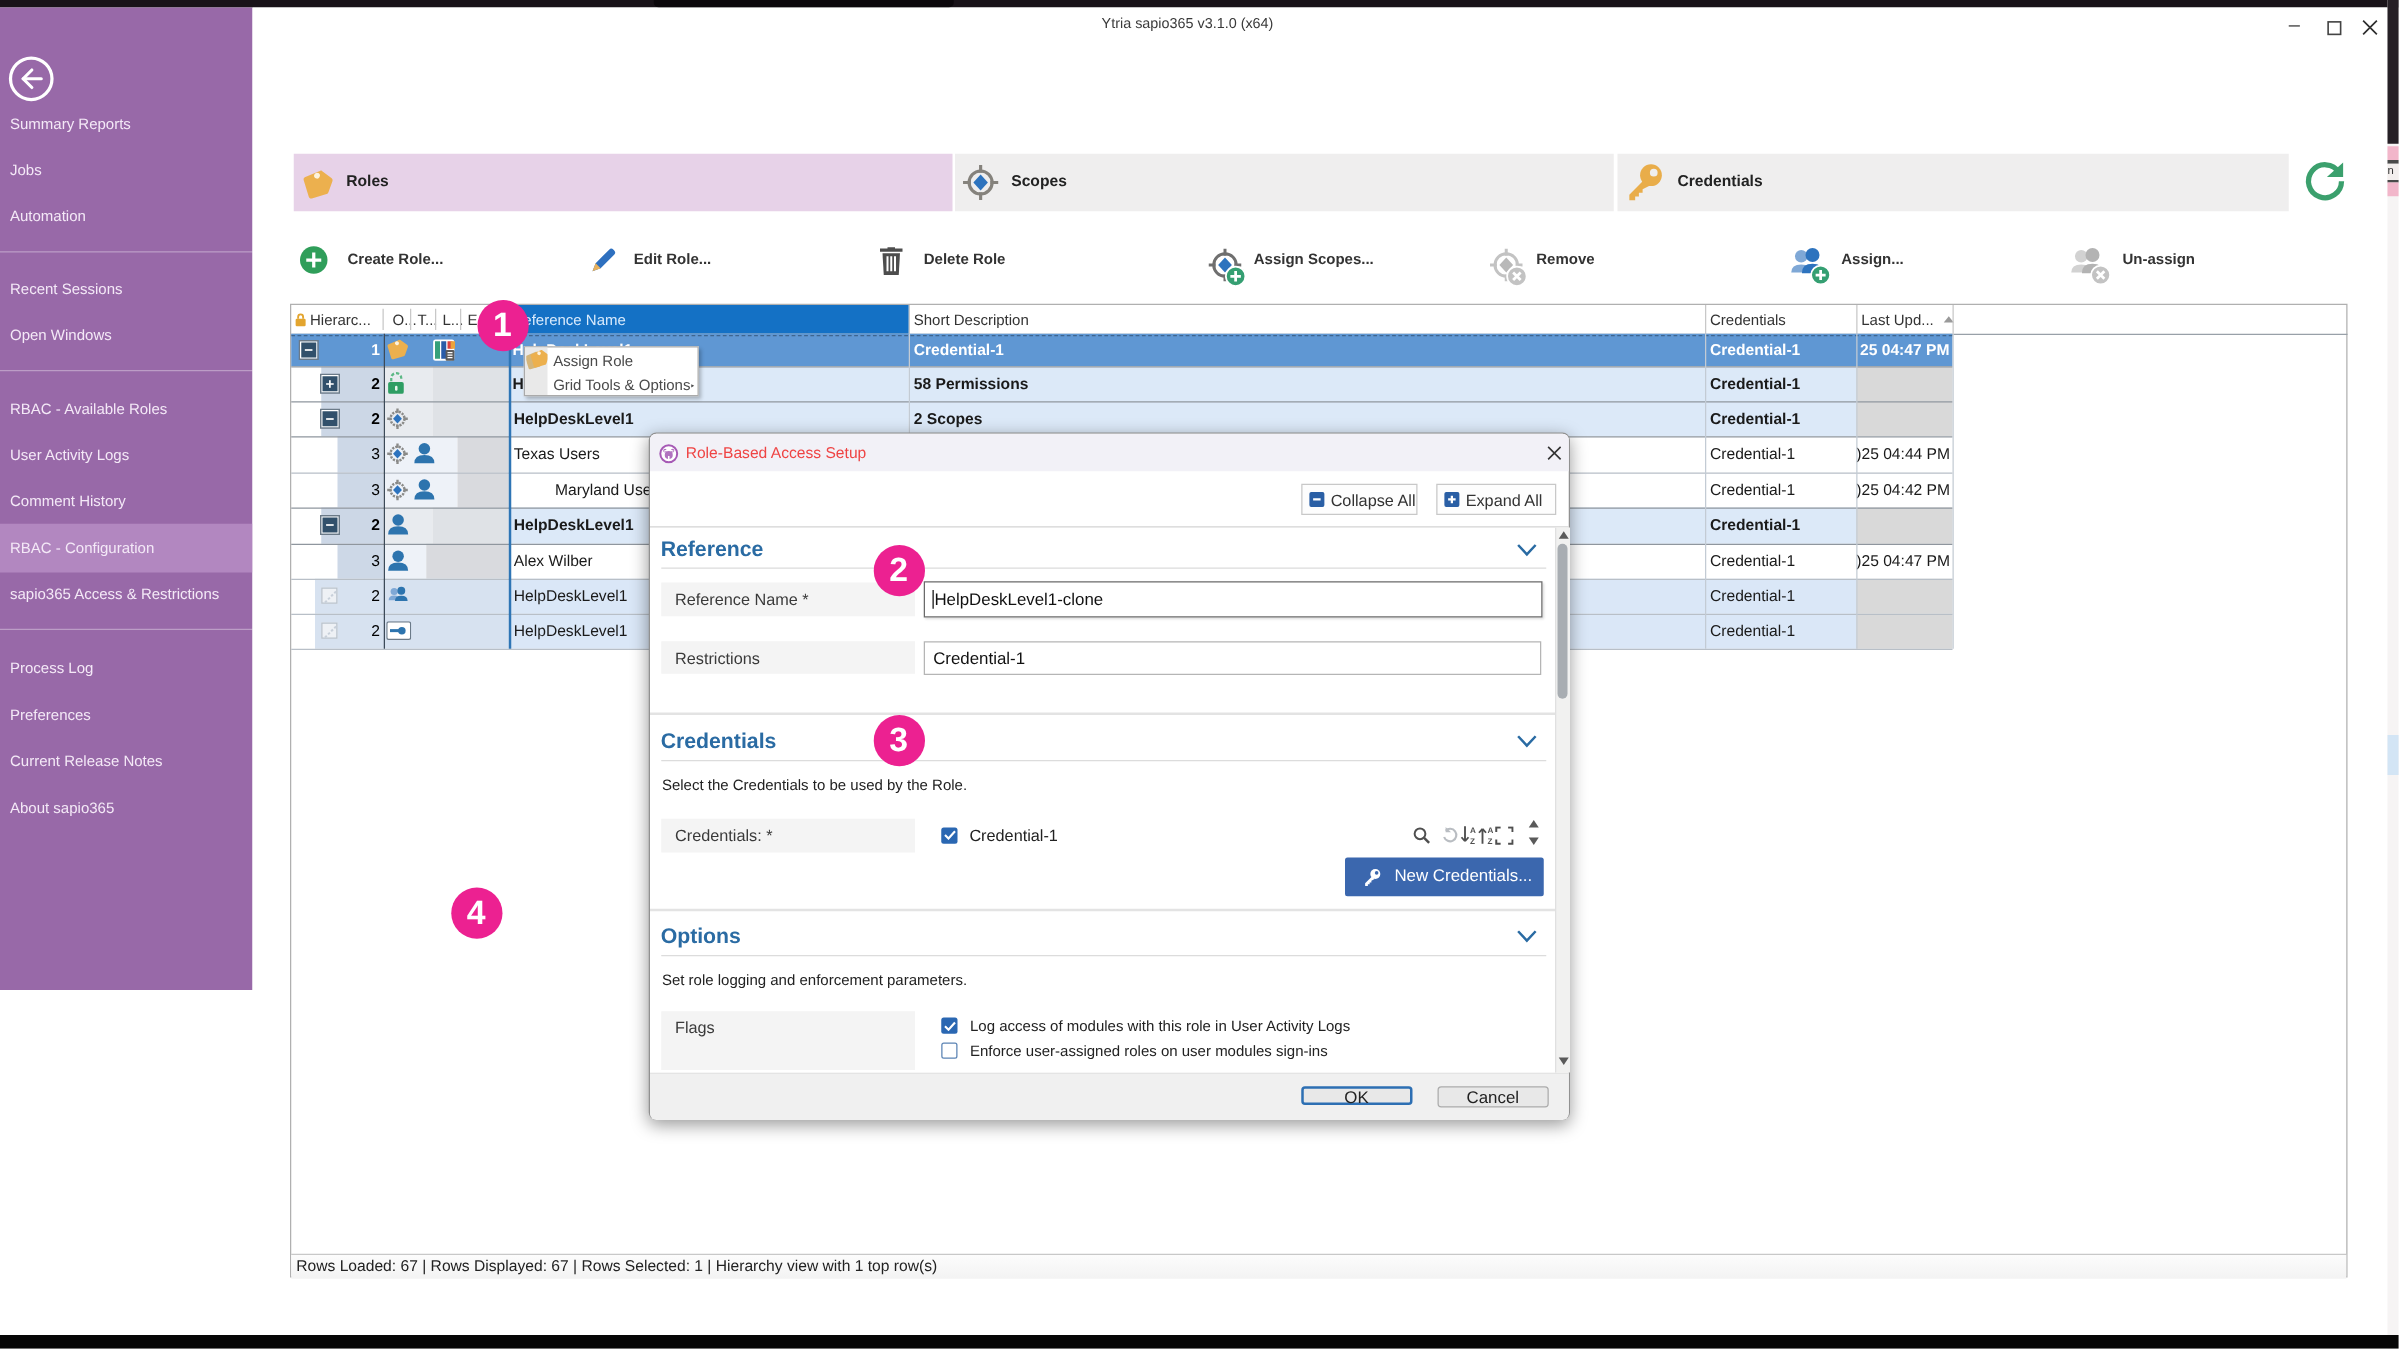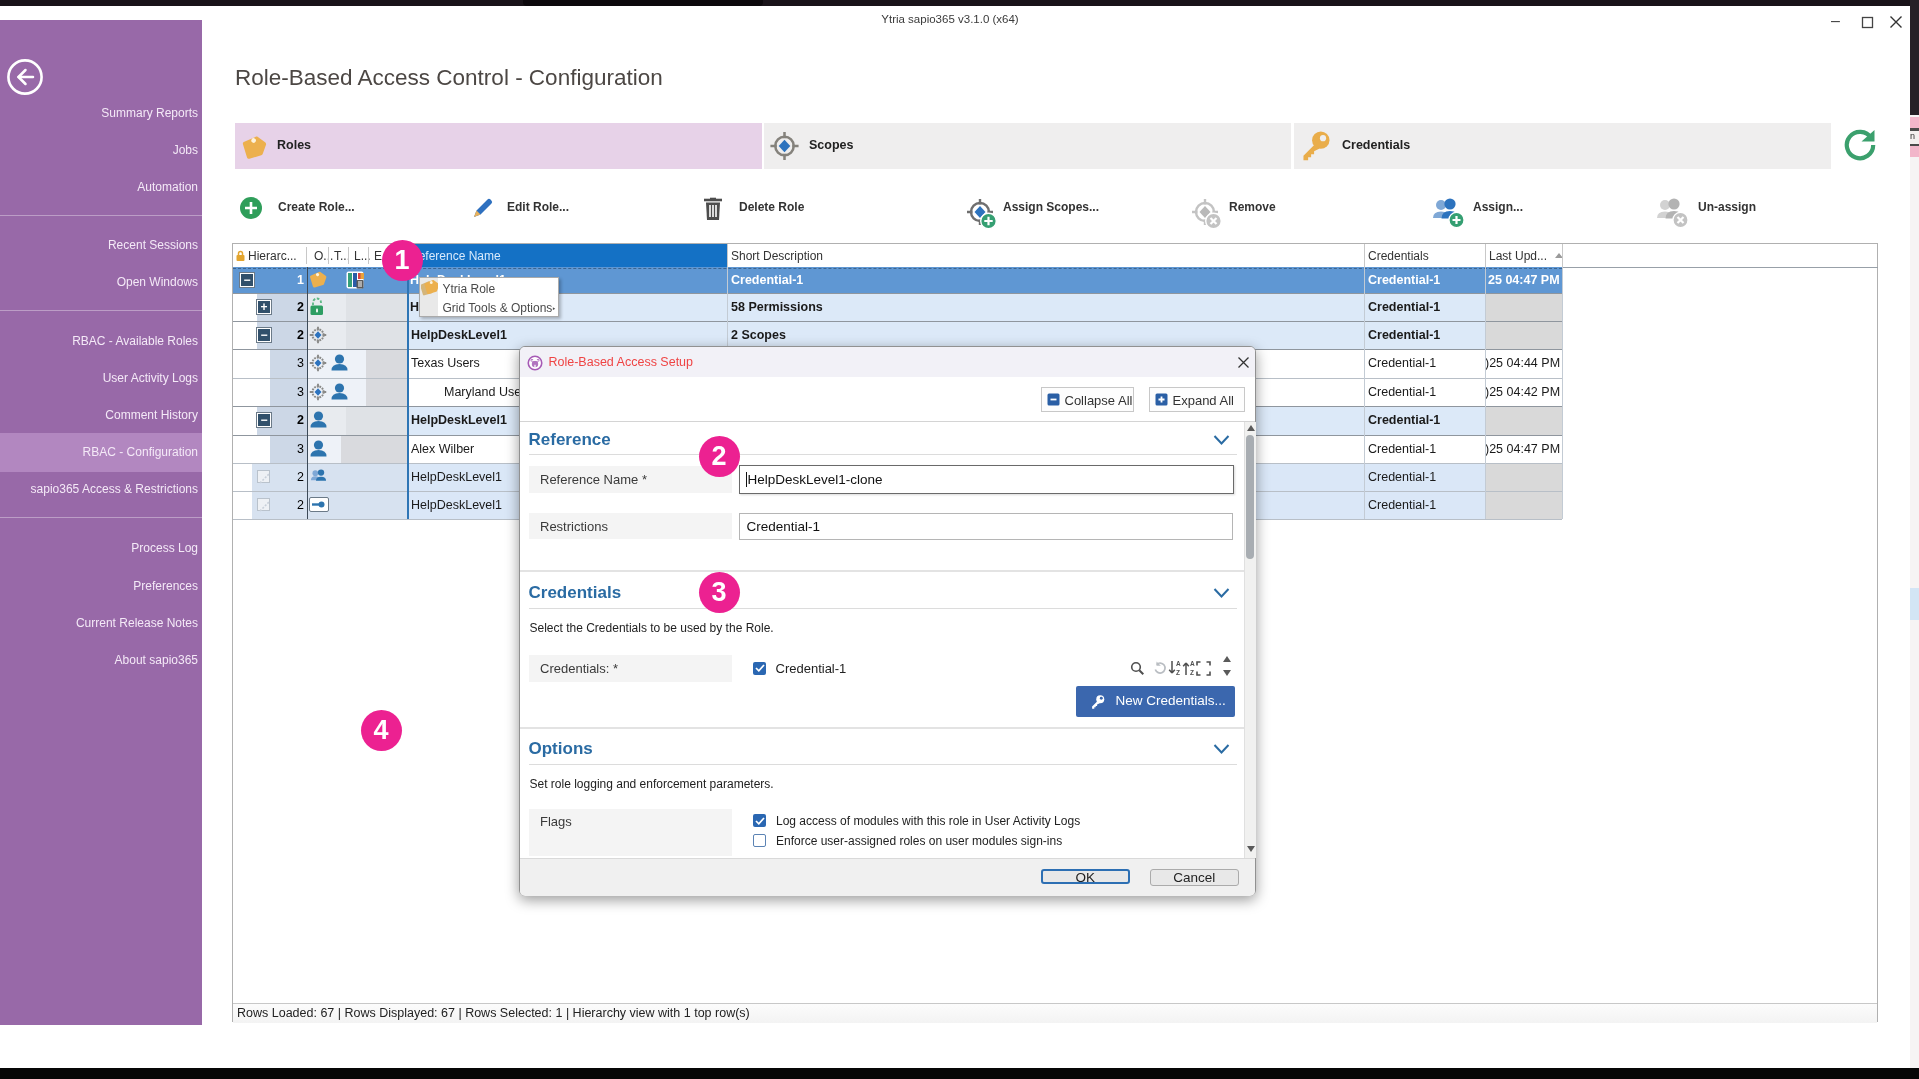--- a/index.html
+++ b/index.html
@@ -1,21 +1,21 @@
 <!DOCTYPE html>
 <html><head>
 <meta charset="utf-8">
 <style>
 * { margin:0; padding:0; box-sizing:border-box; }
 html,body { width:1919px; height:1079px; overflow:hidden; }
 body { font-family:"Liberation Sans", sans-serif; background:#fff; position:relative; }
 .abs { position:absolute; }
 #topstrip { left:0; top:0; width:1919px; height:6px; background:#191319; }
 #bottomstrip { left:0; top:1068px; width:1919px; height:11px; background:#060606; }
-#sidebar { left:0; top:20px; width:202px; height:1005px; background:#9869a8;text-align:right; }
+#sidebar { left:0; top:6px; width:202px; height:786px; background:#9869a8; }
 .sideitem { position:absolute; left:8px; width:190px; height:22px; line-height:22px; font-size:12px; color:#f4e9f7; white-space:nowrap; }
 .sidediv { position:absolute; left:0px; width:202px; height:1px; background:rgba(255,255,255,0.35); }
 #sidehl { position:absolute; left:0; top:413px; width:202px; height:39px; background:#b287c0; }
 #main { left:202px; top:6px; width:1708px; height:1062px; background:#fff; }
 #wintitle { left:548px; top:7px; width:400px; text-align:center; font-size:11.5px; color:#3a3a3a; }
 .winbtn { position:absolute; top:10px; font-size:15px; color:#444; }
 #h1 { left:33px; top:59px; font-size:22.5px; color:#4c4744; font-weight:400; }
 #sub { left:33px; top:93px; font-size:11.5px; color:#3d3d3d; }
 .tab { position:absolute; top:116.5px; height:46.5px; }
 .tablabel { position:absolute; font-size:12.5px; font-weight:bold; color:#222; top:16px; }
@@ -68,21 +68,20 @@
 <div class="abs" id="main">
   <div class="abs" id="wintitle">Ytria sapio365 v3.1.0 (x64)</div>
   <div class="winbtn" style="left:1629px;top:6px;font-size:16px;">–</div>
   <svg class="abs" style="left:1659px;top:10px;" width="13" height="13" viewBox="0 0 13 13">
       <rect x="1.5" y="1.5" width="10" height="10" fill="none" stroke="#444" stroke-width="1.3"></rect>
     </svg>
   <svg class="abs" style="left:1687px;top:9px;" width="14" height="14" viewBox="0 0 14 14">
       <path d="M1.5 1.5 L12.5 12.5 M12.5 1.5 L1.5 12.5" stroke="#333" stroke-width="1.4"></path>
     </svg>
 
-  <div class="abs" id="h1">Role-Based Access Control - Configuration</div>
 
   
   <div class="tab" style="left:33px; width:526.5px; background:#e7d2e8;"></div>
   <div class="tab" style="left:562px; width:527px; background:#efeeee;"></div>
   <div class="tab" style="left:1092px; width:537px; background:#efeeee;"></div>
   <div class="abs tablabel" style="left:75px;top:132px;">Roles</div>
   <div class="abs tablabel" style="left:607px;top:132px;">Scopes</div>
   <div class="abs tablabel" style="left:1140px;top:132px;">Credentials</div>
 
   
@@ -398,21 +397,21 @@
     <div class="abs" style="left:0;top:0;width:18.5px;height:37.5px;background:#e9e9e9;"></div>
     <svg class="abs" style="left:1px;top:1px;" width="17" height="17" viewBox="0 0 27 27">
       <g transform="rotate(28 13 13) translate(-3 3)" opacity="0.65">
           <path d="M12.2 1.8 L21.5 3.2 C22.6 3.4 23.3 4 23.5 5.2 L24.8 14.4 C24.9 15.2 24.7 15.8 24.2 16.4 L15.4 25 C14.6 25.8 13.4 25.8 12.6 25 L2.8 15.2 C2 14.4 2 13.2 2.8 12.4 L11 2.2 C11.4 1.9 11.8 1.7 12.2 1.8 Z" fill="#c99a3f"></path>
         </g>
       <g transform="rotate(28 13 13) translate(2 -2)">
           <path d="M12.2 1.8 L21.5 3.2 C22.6 3.4 23.3 4 23.5 5.2 L24.8 14.4 C24.9 15.2 24.7 15.8 24.2 16.4 L15.4 25 C14.6 25.8 13.4 25.8 12.6 25 L2.8 15.2 C2 14.4 2 13.2 2.8 12.4 L11 2.2 C11.4 1.9 11.8 1.7 12.2 1.8 Z" fill="#ecb04e"></path>
           <circle cx="10.5" cy="7" r="2.3" fill="#fdf3dd"></circle>
         </g>
     </svg>
-    <div class="abs" style="left:23px;top:4px;font-size:12px;color:#4a4a4a;">Ytria Role</div>
+    <div class="abs" style="left:23px;top:4px;font-size:12px;color:#4a4a4a;">Assign Role</div>
     <div class="abs" style="left:23px;top:23px;font-size:12px;color:#4a4a4a;">Grid Tools &amp; Options<span style="font-size:9px;">‣</span></div>
   </div>
 
   
   <div class="abs dlg">
     <div class="abs" style="left:0;top:0;width:735.5px;height:30px;background:#f2f1f7;border-radius:5px 5px 0 0;"></div>
     <svg class="abs" style="left:7px;top:8px;" width="16" height="16" viewBox="0 0 18 18">
       <circle cx="9" cy="9" r="7.6" fill="#fff" stroke="#a65ab5" stroke-width="1.8"></circle>
       <circle cx="9" cy="10.2" r="3.6" fill="#b173bf"></circle>
       <circle cx="5.6" cy="6.2" r="1.6" fill="#b173bf"></circle>

